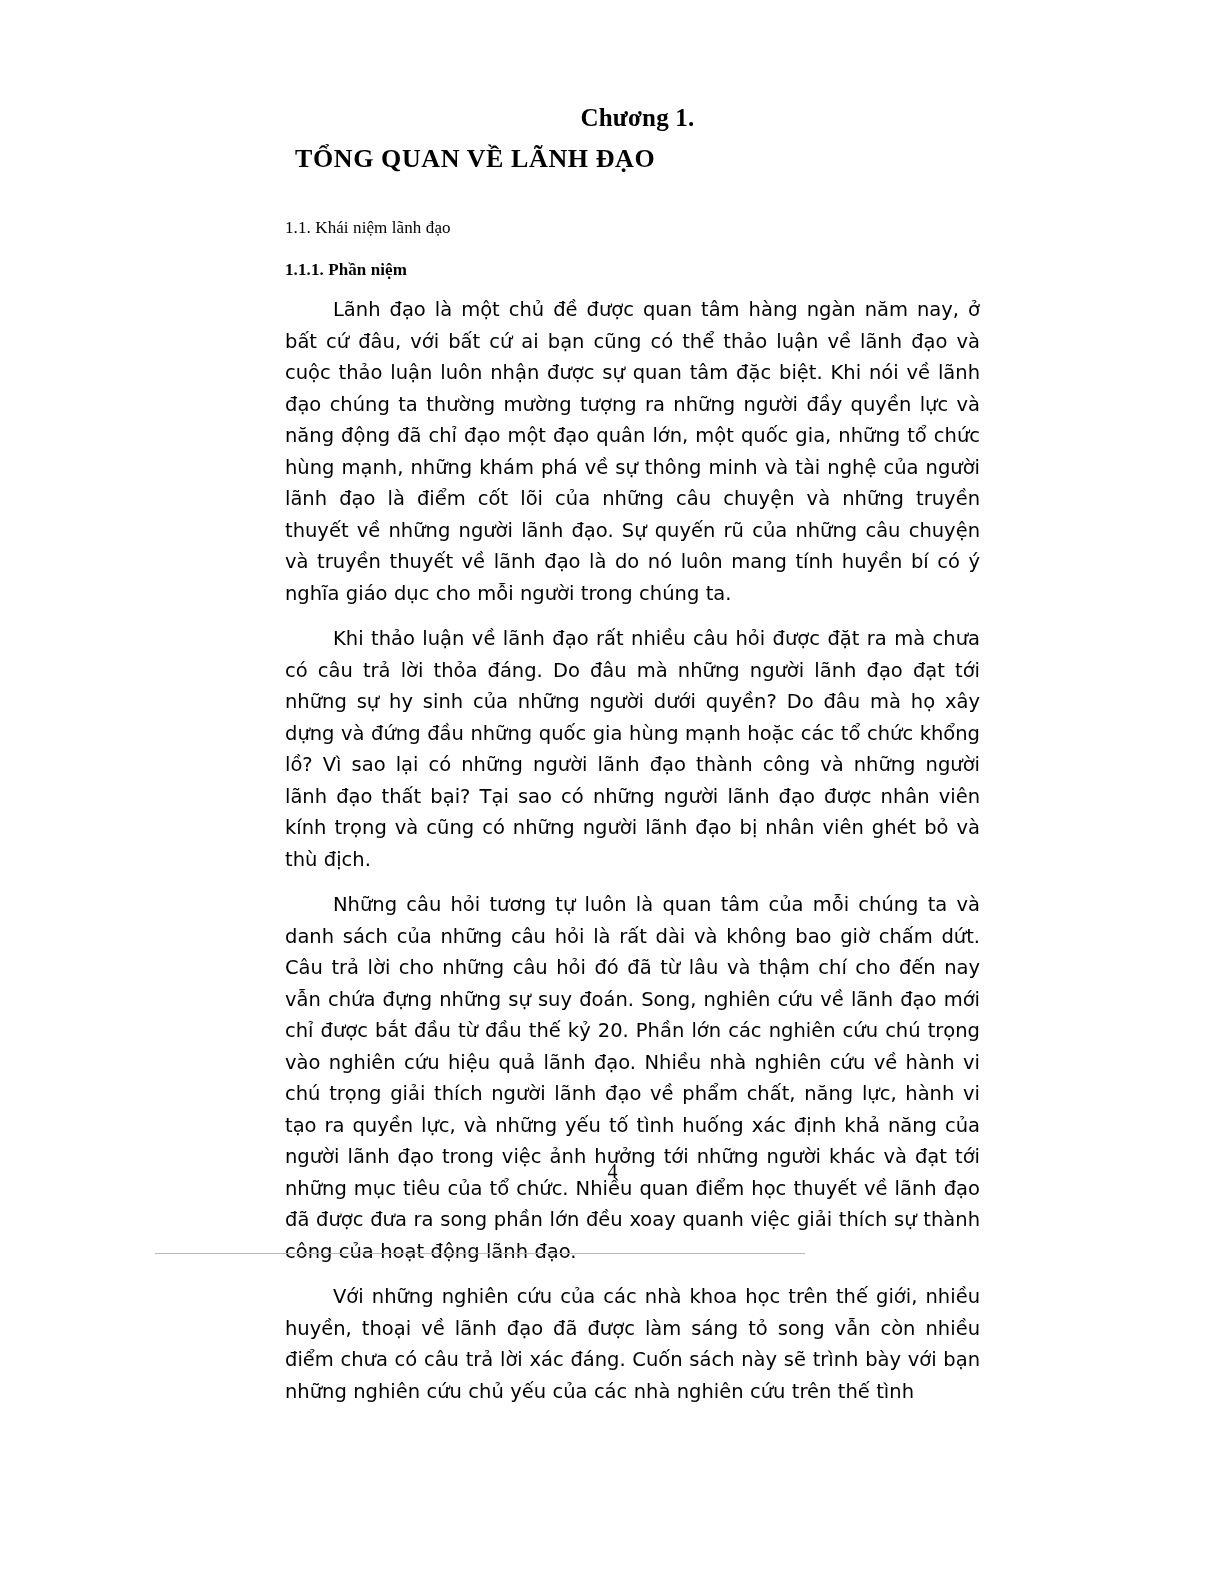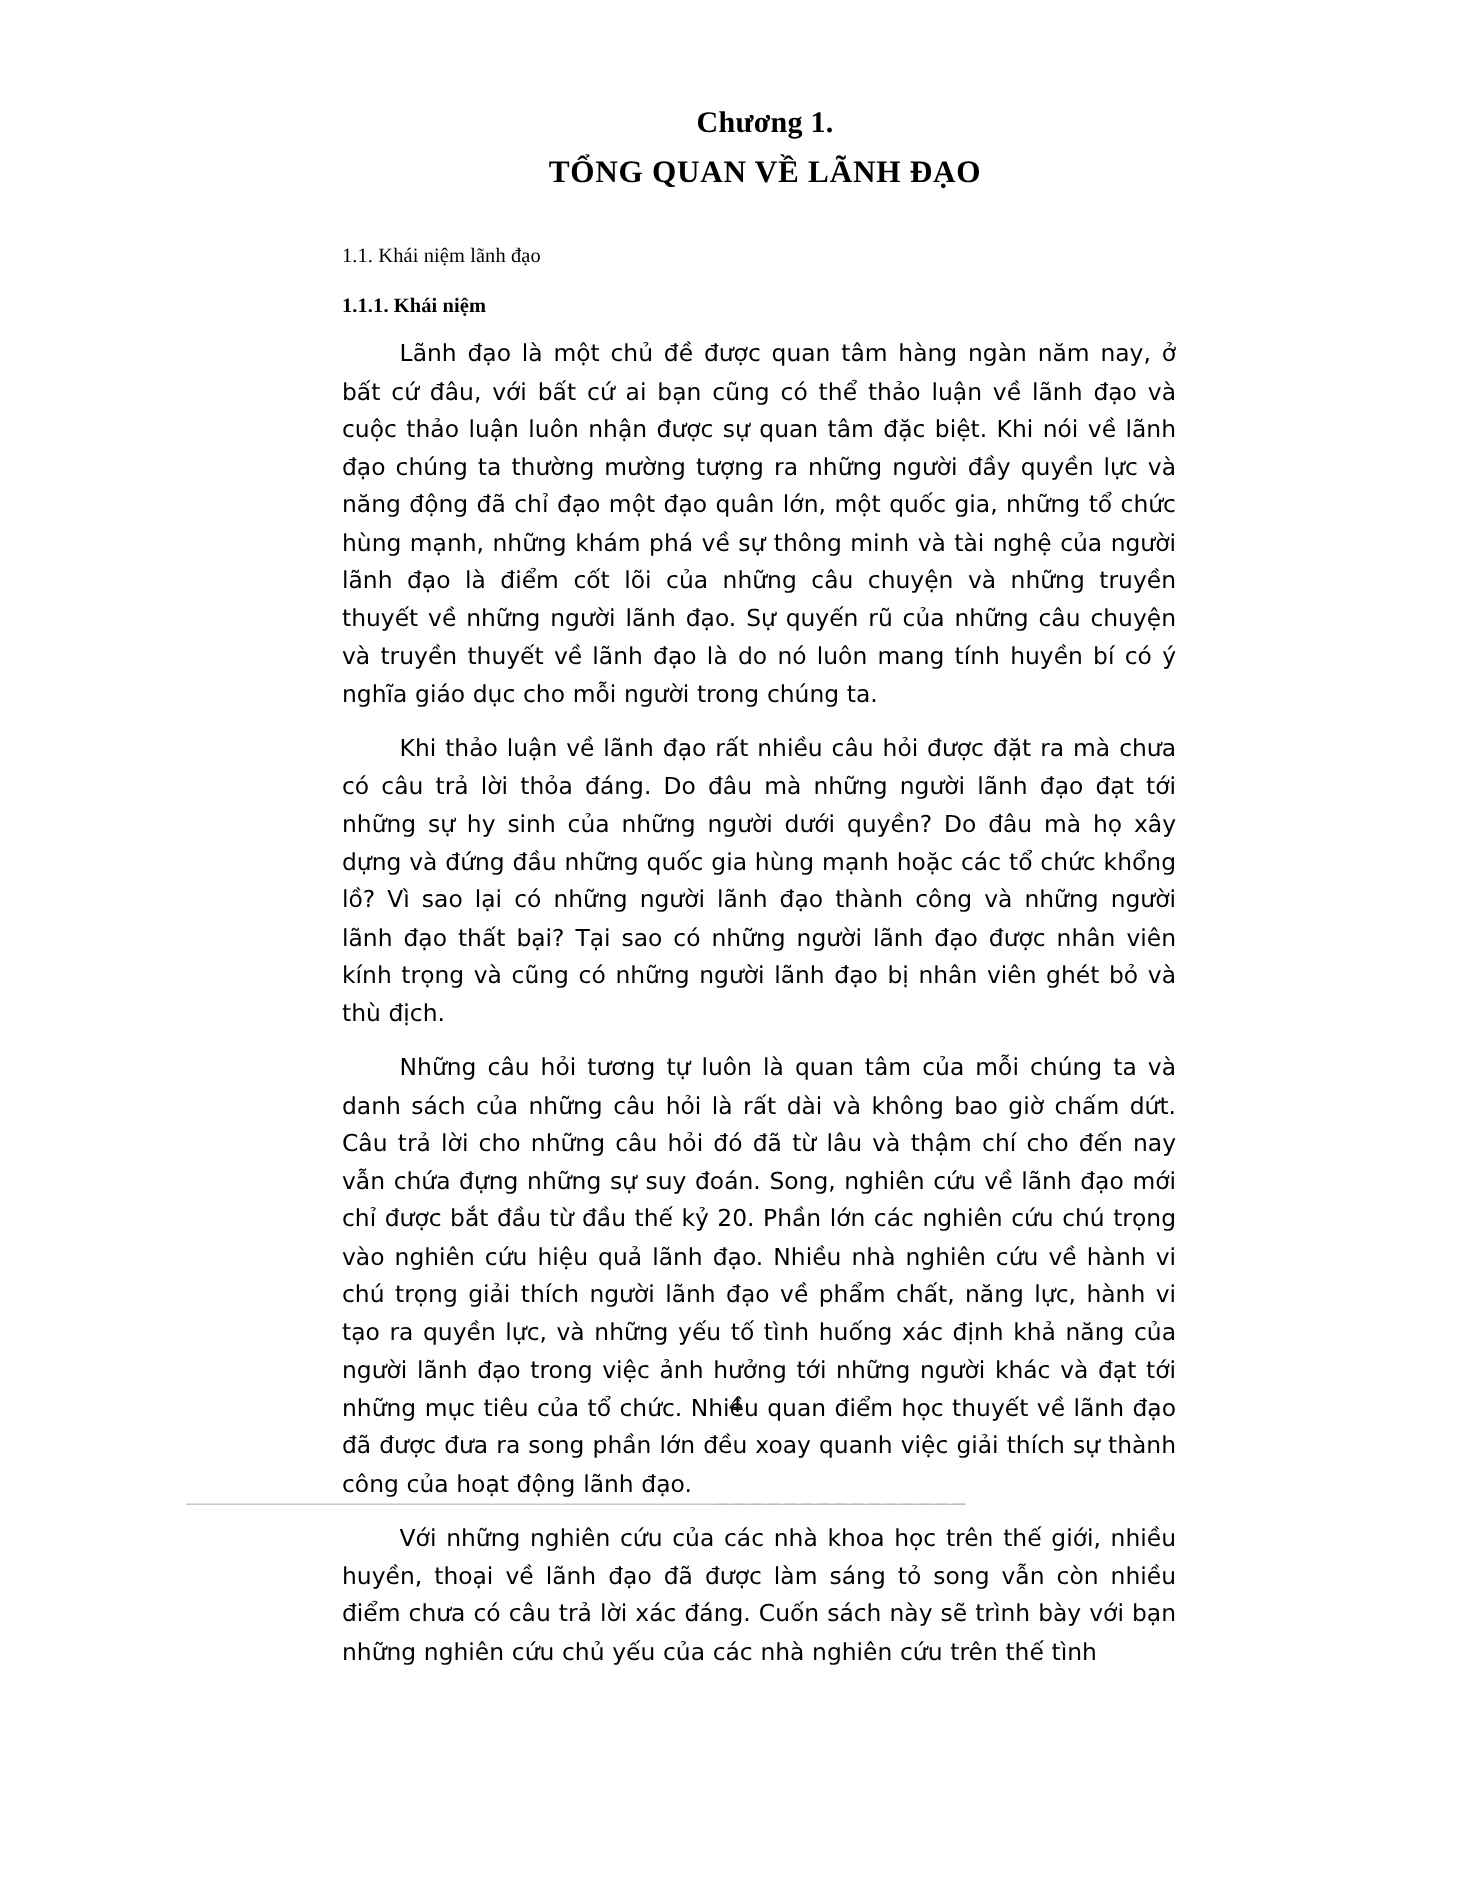--- a/index.html
+++ b/index.html
@@ -11,37 +11,37 @@
     width: 1225px;
     height: 1585px;
     position: relative;
     font-family: "DejaVu Sans", sans-serif;
     color: #000000;
     overflow: hidden;
   }
   .page {
     position: absolute;
     left: 0;
-    top: 1px;
+    top: 16px;
     width: 1225px;
     height: 1262px;
     box-sizing: border-box;
     padding: 70px 245px 0 285px;
   }
   .chapter-label {
     text-align: center;
     font-family: "Liberation Serif", serif;
     font-weight: bold;
     font-size: 25px;
     letter-spacing: 0.2px;
     margin: 18px 0 0 0;
     padding-left: 10px;
   }
   .chapter-title {
-    text-align: center;
+    text-align: left;
     font-family: "Liberation Serif", serif;
     font-weight: bold;
     font-size: 26px;
     letter-spacing: 0.6px;
     margin: 12px 0 0 0;
     padding-left: 10px;
   }
   .heading-1 {
     font-family: "Liberation Serif", serif;
     font-weight: normal;
@@ -100,21 +100,21 @@
 </style>
 </head>
 <body>
 
 <div class="page">
 
   <div class="chapter-label">Chương 1.</div>
   <div class="chapter-title">TỔNG QUAN VỀ LÃNH ĐẠO</div>
 
   <div class="heading-1">1.1. Khái niệm lãnh đạo</div>
-  <div class="heading-2">1.1.1. Khái niệm</div>
+  <div class="heading-2">1.1.1. Phần niệm</div>
 
   <p class="body-text">Lãnh đạo là một chủ đề được quan tâm hàng ngàn năm nay, ở bất cứ đâu, với bất cứ ai bạn cũng có thể thảo luận về lãnh đạo và cuộc thảo luận luôn nhận được sự quan tâm đặc biệt. Khi nói về lãnh đạo chúng ta thường mường tượng ra những người đầy quyền lực và năng động đã chỉ đạo một đạo quân lớn, một quốc gia, những tổ chức hùng mạnh, những khám phá về sự thông minh và tài nghệ của người lãnh đạo là điểm cốt lõi của những câu chuyện và những truyền thuyết về những người lãnh đạo. Sự quyến rũ của những câu chuyện và truyền thuyết về lãnh đạo là do nó luôn mang tính huyền bí có ý nghĩa giáo dục cho mỗi người trong chúng ta.</p>
   <p class="body-text">Khi thảo luận về lãnh đạo rất nhiều câu hỏi được đặt ra mà chưa có câu trả lời thỏa đáng. Do đâu mà những người lãnh đạo đạt tới những sự hy sinh của những người dưới quyền? Do đâu mà họ xây dựng và đứng đầu những quốc gia hùng mạnh hoặc các tổ chức khổng lồ? Vì sao lại có những người lãnh đạo thành công và những người lãnh đạo thất bại? Tại sao có những người lãnh đạo được nhân viên kính trọng và cũng có những người lãnh đạo bị nhân viên ghét bỏ và thù địch.</p>
   <p class="body-text">Những câu hỏi tương tự luôn là quan tâm của mỗi chúng ta và danh sách của những câu hỏi là rất dài và không bao giờ chấm dứt. Câu trả lời cho những câu hỏi đó đã từ lâu và thậm chí cho đến nay vẫn chứa đựng những sự suy đoán. Song, nghiên cứu về lãnh đạo mới chỉ được bắt đầu từ đầu thế kỷ 20. Phần lớn các nghiên cứu chú trọng vào nghiên cứu hiệu quả lãnh đạo. Nhiều nhà nghiên cứu về hành vi chú trọng giải thích người lãnh đạo về phẩm chất, năng lực, hành vi tạo ra quyền lực, và những yếu tố tình huống xác định khả năng của người lãnh đạo trong việc ảnh hưởng tới những người khác và đạt tới những mục tiêu của tổ chức. Nhiều quan điểm học thuyết về lãnh đạo đã được đưa ra song phần lớn đều xoay quanh việc giải thích sự thành công của hoạt động lãnh đạo.</p>
   <p class="body-text">Với những nghiên cứu của các nhà khoa học trên thế giới, nhiều huyền, thoại về lãnh đạo đã được làm sáng tỏ song vẫn còn nhiều điểm chưa có câu trả lời xác đáng. Cuốn sách này sẽ trình bày với bạn những nghiên cứu chủ yếu của các nhà nghiên cứu trên thế tình</p>
 
 </div>
 
 <div class="page-number">4</div>
 <div class="footer-rule"></div>

